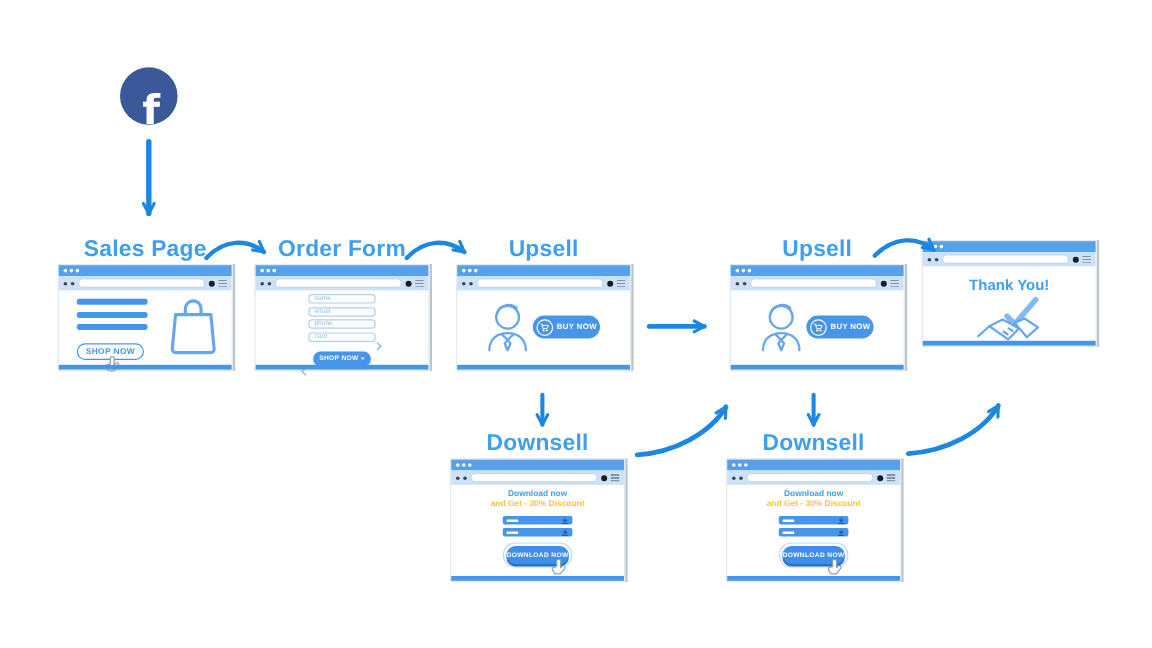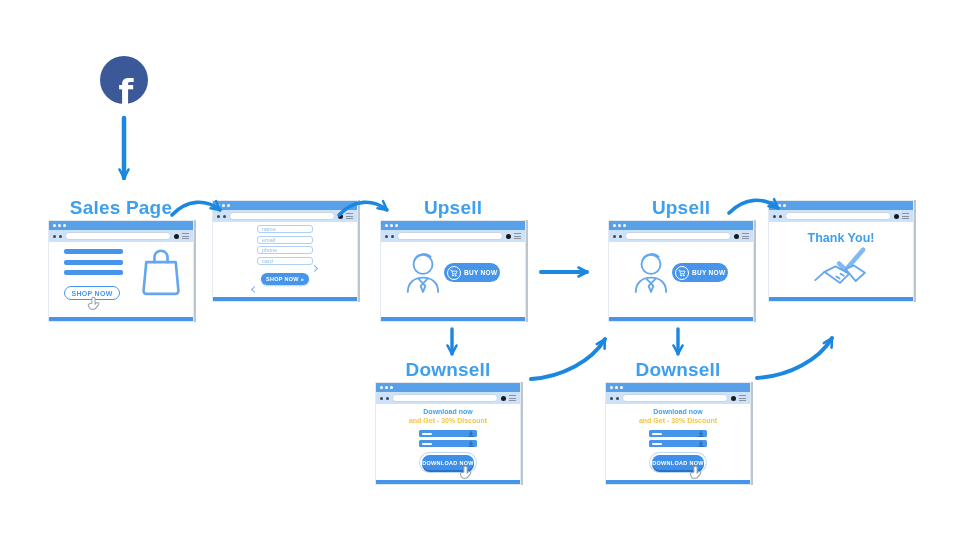--- a/index.html
+++ b/index.html
@@ -20,21 +20,21 @@
   
   .panel{position:absolute;z-index:2;}
   .panel-label{
     text-align:center;font-weight:bold;font-size:19px;color:#3d9ff0;
     letter-spacing:.2px;line-height:15px;margin-bottom:5px;
   }
   .window{
     position:relative;width:146px;background:#fff;box-sizing:border-box;
     border:1px solid #e2e9f0;box-shadow:2px 0 0 #bdc6ce;
   }
-  .win-h100{height:102px;} .win-h103{height:103px;}
+  .win-h100{height:89px;} .win-h103{height:103px;}
   .titlebar{height:9px;background:#58a0e8;display:flex;align-items:center;
     padding-left:4px;gap:2px;}
   .wdot{width:3px;height:3px;border-radius:50%;background:#fff;}
   .toolbar{height:12px;background:#cde2f8;display:flex;align-items:center;
     padding:0 4px;gap:3px;}
   .navdot{width:3px;height:3px;border-radius:50%;background:#3c4650;flex:0 0 auto;}
   .addressbar{flex:1;height:6px;background:#fff;border:1px solid #c8d6e4;
     border-radius:4px;}
   .actiondot{width:5px;height:5px;border-radius:50%;background:#16191d;flex:0 0 auto;}
   .menuicon{width:7px;height:6px;flex:0 0 auto;
@@ -152,20 +152,21 @@
           <path d="M4.5 13 H31.5 L34 39.5 A2.5 2.5 0 0 1 31.5 42 H4.5 A2.5 2.5 0 0 1 2 39.5 Z"></path>
           <path d="M12 13 V8.5 A6 6 0 0 1 24 8.5 V13"></path>
         </g>
       </svg>
     </div>
     <div class="bottombar"></div>
   </div>
 </div>
 
 <div class="panel" style="left:212px;top:200px;width:146px">
+  <div class="panel-label">Order Form</div>
   <div class="window win-h100">
     <div class="titlebar">
       <span class="wdot"></span>
       <span class="wdot"></span>
       <span class="wdot"></span>
     </div>
     <div class="toolbar">
       <span class="navdot"></span>
       <span class="navdot"></span>
       <span class="addressbar"></span>

